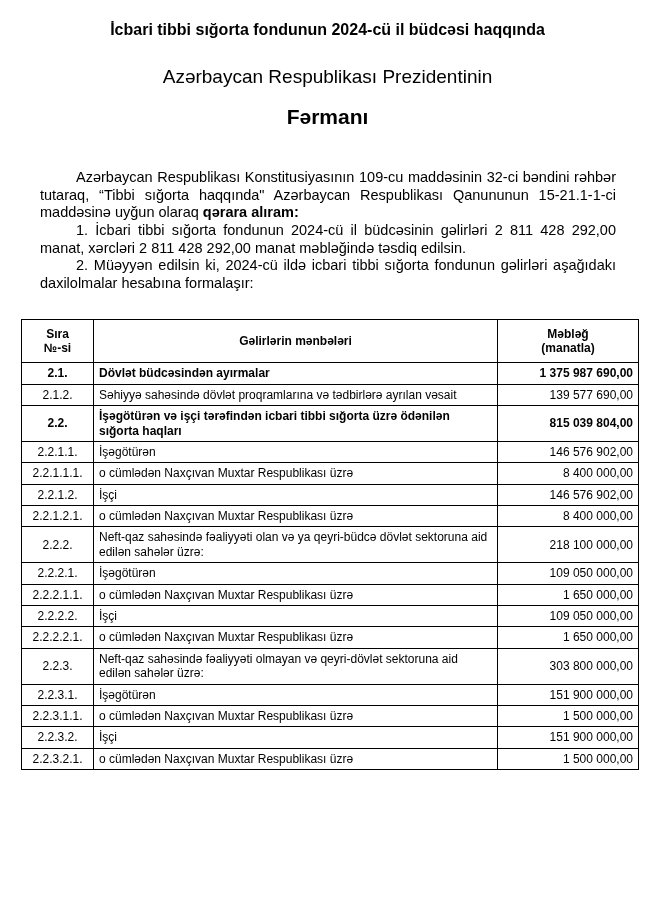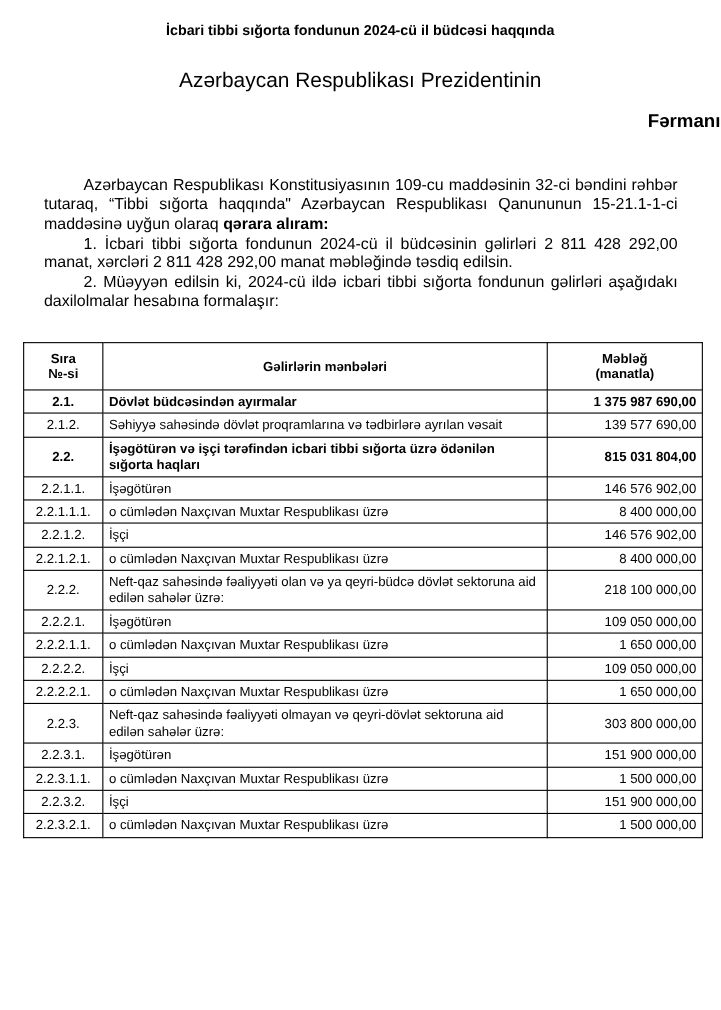--- a/index.html
+++ b/index.html
@@ -15,35 +15,35 @@
     color: #000000;
     -webkit-font-smoothing: antialiased;
   }
   .page {
     width: 655px;
     box-sizing: border-box;
   }
   .subtitle {
     margin: 20px 0 0 0;
     text-align: center;
-    font-size: 13px;
+    font-size: 16px;
     font-weight: bold;
     line-height: 1.2;
   }
   .main-title {
     margin: 27px 0 12px 0;
     text-align: center;
     font-size: 19px;
     font-weight: normal;
     line-height: 1.2;
   }
   .main-title-2 {
     margin: 15px 0 0 0;
-    text-align: right;
-    font-size: 17px;
+    text-align: center;
+    font-size: 21px;
     font-weight: bold;
     line-height: 1.2;
   }
   .content {
     margin: 40px 39px 0 40px;
     font-size: 14.5px;
     line-height: 17.6px;
     text-align: justify;
   }
   .content p {
@@ -133,21 +133,21 @@
     <td class="cell-value">1 375 987 690,00</td>
   </tr>
           <tr>
     <td class="cell-no">2.1.2.</td>
     <td class="cell-label">Səhiyyə sahəsində dövlət proqramlarına və tədbirlərə ayrılan vəsait</td>
     <td class="cell-value">139 577 690,00</td>
   </tr>
           <tr class="row-bold">
     <td class="cell-no">2.2.</td>
     <td class="cell-label">İşəgötürən və işçi tərəfindən icbari tibbi sığorta üzrə ödənilən sığorta haqları</td>
-    <td class="cell-value">815 031 804,00</td>
+    <td class="cell-value">815 039 804,00</td>
   </tr>
           <tr>
     <td class="cell-no">2.2.1.1.</td>
     <td class="cell-label">İşəgötürən</td>
     <td class="cell-value">146 576 902,00</td>
   </tr>
           <tr>
     <td class="cell-no">2.2.1.1.1.</td>
     <td class="cell-label">o cümlədən Naxçıvan Muxtar Respublikası üzrə</td>
     <td class="cell-value">8 400 000,00</td>

